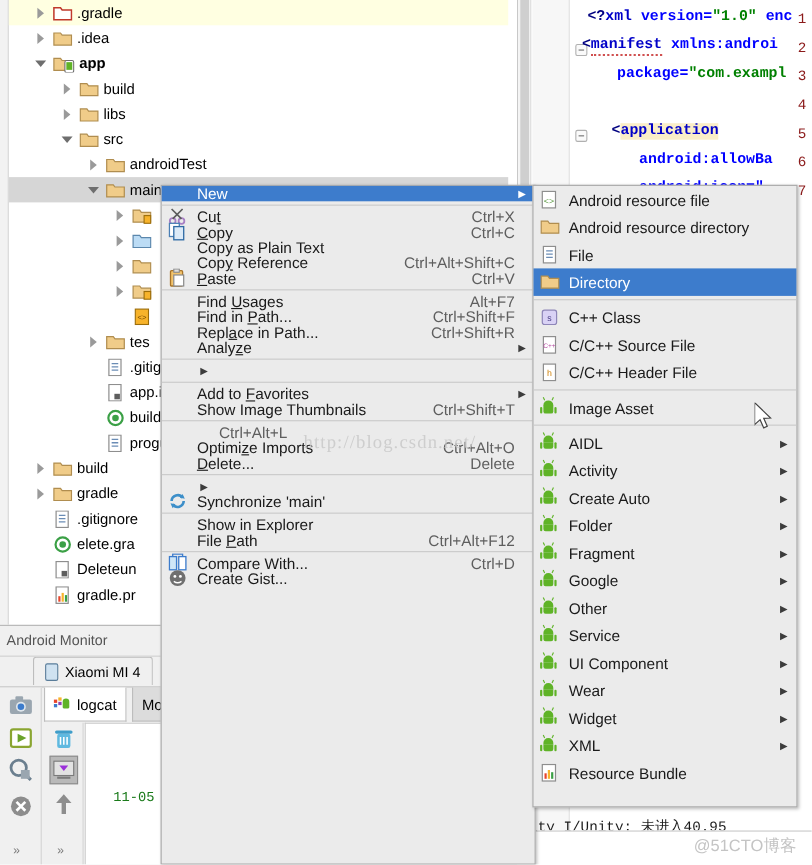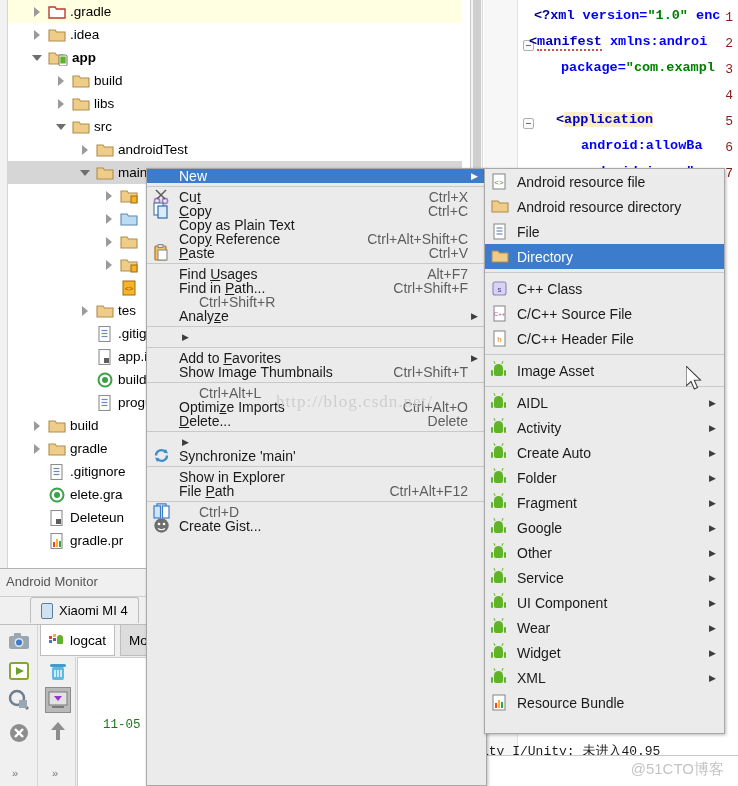--- a/index.html
+++ b/index.html
@@ -602,20 +602,21 @@
         <span class="mi-arrow"></span>
       </div>
       <div class="mi">
         <span class="mi-ic"></span>
         <span class="mi-label">Find in <span class="u">P</span>ath...</span>
         <span class="mi-acc">Ctrl+Shift+F</span>
         <span class="mi-arrow"></span>
       </div>
       <div class="mi">
         <span class="mi-ic"></span>
+        <span class="mi-label">Repl<span class="u">a</span>ce in Path...</span>
         <span class="mi-acc">Ctrl+Shift+R</span>
         <span class="mi-arrow"></span>
       </div>
       <div class="mi">
         <span class="mi-ic"></span>
         <span class="mi-label">Analy<span class="u">z</span>e</span>
         <span class="mi-arrow">▶</span>
       </div>
       <div class="msep"></div>
       <div class="mi">
@@ -679,20 +680,21 @@
         <span class="mi-acc">Ctrl+Alt+F12</span>
         <span class="mi-arrow"></span>
       </div>
       <div class="msep"></div>
       <div class="mi">
         <span class="mi-ic"><svg width="17" height="17" viewBox="0 0 17 17">
             <rect x="1" y="3" width="6.5" height="12" fill="#cfe6f7" stroke="#3d7ccc" stroke-width="1.2"></rect>
             <rect x="9.5" y="3" width="6.5" height="12" fill="#ffffff" stroke="#3d7ccc" stroke-width="1.2"></rect>
             <path d="M4,3 L4,0.8 L13,0.8 L13,3" fill="none" stroke="#3d7ccc" stroke-width="1.2"></path>
           </svg></span>
+        <span class="mi-label">Compare With...</span>
         <span class="mi-acc">Ctrl+D</span>
         <span class="mi-arrow"></span>
       </div>
       <div class="mi">
         <span class="mi-ic"><svg width="17" height="17" viewBox="0 0 17 17">
             <circle cx="8.5" cy="8.5" r="7.2" fill="#6f6f6f"></circle>
             <circle cx="6" cy="7" r="1.3" fill="#fff"></circle>
             <circle cx="11" cy="7" r="1.3" fill="#fff"></circle>
             <path d="M5,11.5 q3.5,2.5 7,0" stroke="#fff" stroke-width="1.2" fill="none"></path>
           </svg></span>

